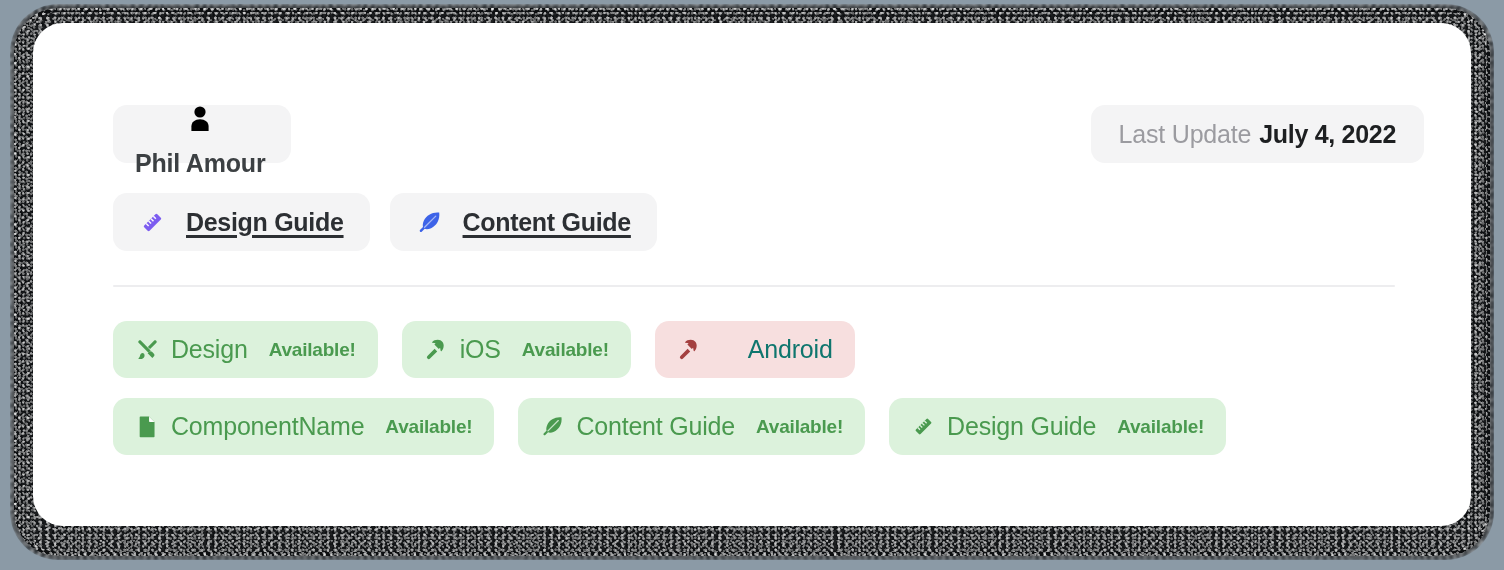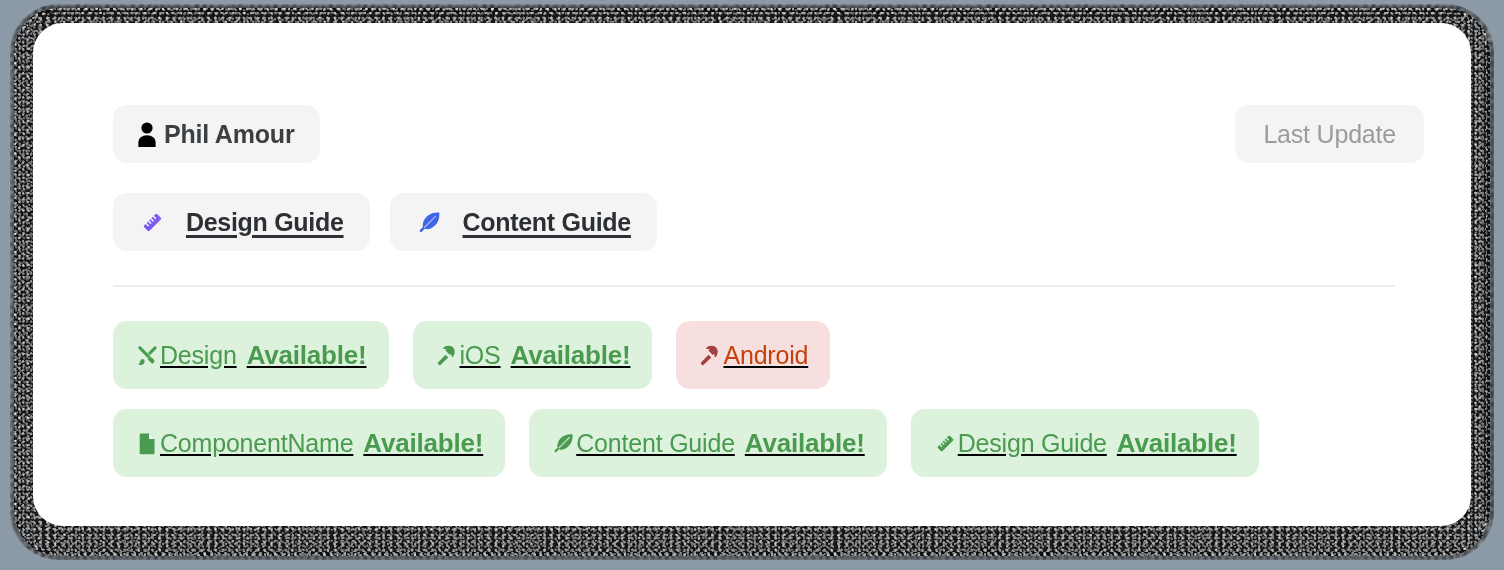--- a/index.html
+++ b/index.html
@@ -100,21 +100,22 @@
     display: inline-flex;
     align-items: center;
     background: #f4f4f5;
     border-radius: 14px;
     height: 58px;
     box-sizing: border-box;
   }
 
   .author-chip {
     padding: 0 26px 0 22px;
-    gap: 5px;
+    gap: 18px;
+    flex-direction: column;
   }
   .author-icon {
     width: 24px;
     height: 26px;
     display: block;
     flex: none;
   }
   .author-name {
     font-size: 25px;
     font-weight: 600;
@@ -193,50 +194,50 @@
     align-items: center;
     gap: 24px;
   }
   .status-row.first { margin-top: 34px; }
   .status-row.second { margin-top: 20px; }
 
   .badge {
     display: inline-flex;
     align-items: center;
     border-radius: 14px;
-    height: 68px;
+    height: 57px;
     padding: 0 22px;
+    gap: 11px;
     box-sizing: border-box;
     white-space: nowrap;
-    text-decoration: underline;
   }
   .badge.green { background: #dcf2dc; }
   .badge.red   { background: #f7dfdf; }
 
   .badge .b-icon {
     width: 25px;
     height: 25px;
     display: block;
     flex: none;
   }
   .badge .b-label {
     font-size: 25px;
     font-weight: 500;
     letter-spacing: -0.2px;
   }
   .badge .b-status {
-    font-size: 26px;
+    font-size: 19px;
     font-weight: 700;
     letter-spacing: -0.2px;
     margin-left: 10px;
   }
   .badge.green .b-label,
   .badge.green .b-status { color: #4a9a4f; }
   .badge.red .b-label,
-  .badge.red .b-status { color: #c2410c; }
+  .badge.red .b-status { color: #0f766e; margin-left: 35px; }
 </style>
 </head>
 <body>
 
 <div id="stage">
 
   <div class="rough-shadow layer2"></div>
   <div class="rough-shadow"></div>
   <div class="rough-shadow layer3"></div>
 
@@ -248,20 +249,21 @@
         <div class="chip author-chip">
           <svg class="author-icon" viewBox="0 0 24 26" aria-hidden="true">
             <circle cx="12" cy="7" r="5.6" fill="#000000"></circle>
             <path d="M12 14.2c-5 0-8.6 3.1-8.6 7.2V26h17.2v-4.6c0-4.1-3.6-7.2-8.6-7.2z" fill="#000000"></path>
           </svg>
           <span class="author-name">Phil Amour</span>
         </div>
 
         <div class="chip update-chip">
           <span class="update-label">Last Update</span>
+          <span class="update-value">July 4, 2022</span>
         </div>
 
       </div>
 
       <div class="link-row">
 
         <div class="link-chip">
           <svg class="lc-icon" viewBox="0 0 32 32" aria-hidden="true">
             <g transform="rotate(-45 16 16)">
               <rect x="5" y="11.5" width="22" height="9" rx="1.6" fill="#7c5cf0"></rect>

